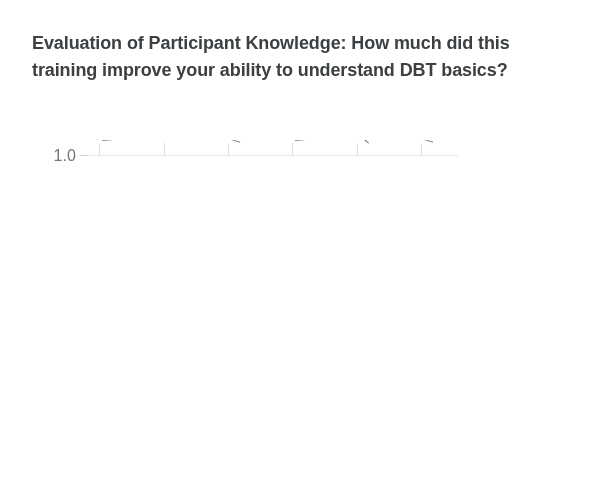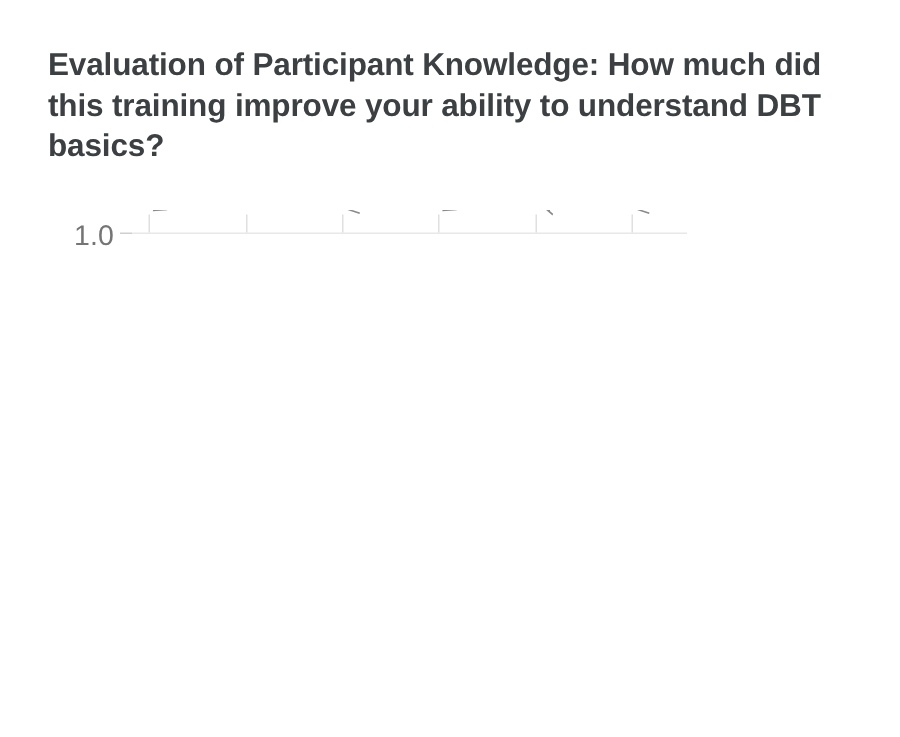--- a/index.html
+++ b/index.html
@@ -23,21 +23,21 @@
     width: 600px;
     height: 491px;
     background: #ffffff;
   }
 
   #chart-title {
     position: absolute;
     left: 32px;
     top: 30px;
     width: 536px;
-    font-size: 21px;
+    font-size: 18px;
     font-weight: bold;
     line-height: 27px;
     color: #3c4043;
     letter-spacing: -0.1px;
     white-space: pre-wrap;
   }
 
   
   #plot-area {
     position: absolute;
@@ -66,21 +66,21 @@
     height: 1px;
     background: #cfcfcf;
   }
 
   #ytick-label-1 {
     position: absolute;
     left: 40px;
     top: 10px;
     width: 36px;
     text-align: right;
-    font-size: 19px;
+    font-size: 16px;
     color: #757575;
     letter-spacing: 0.1px;
   }
 
   
   .xtick {
     position: absolute;
     top: 6px;
     width: 1px;
     height: 12px;

